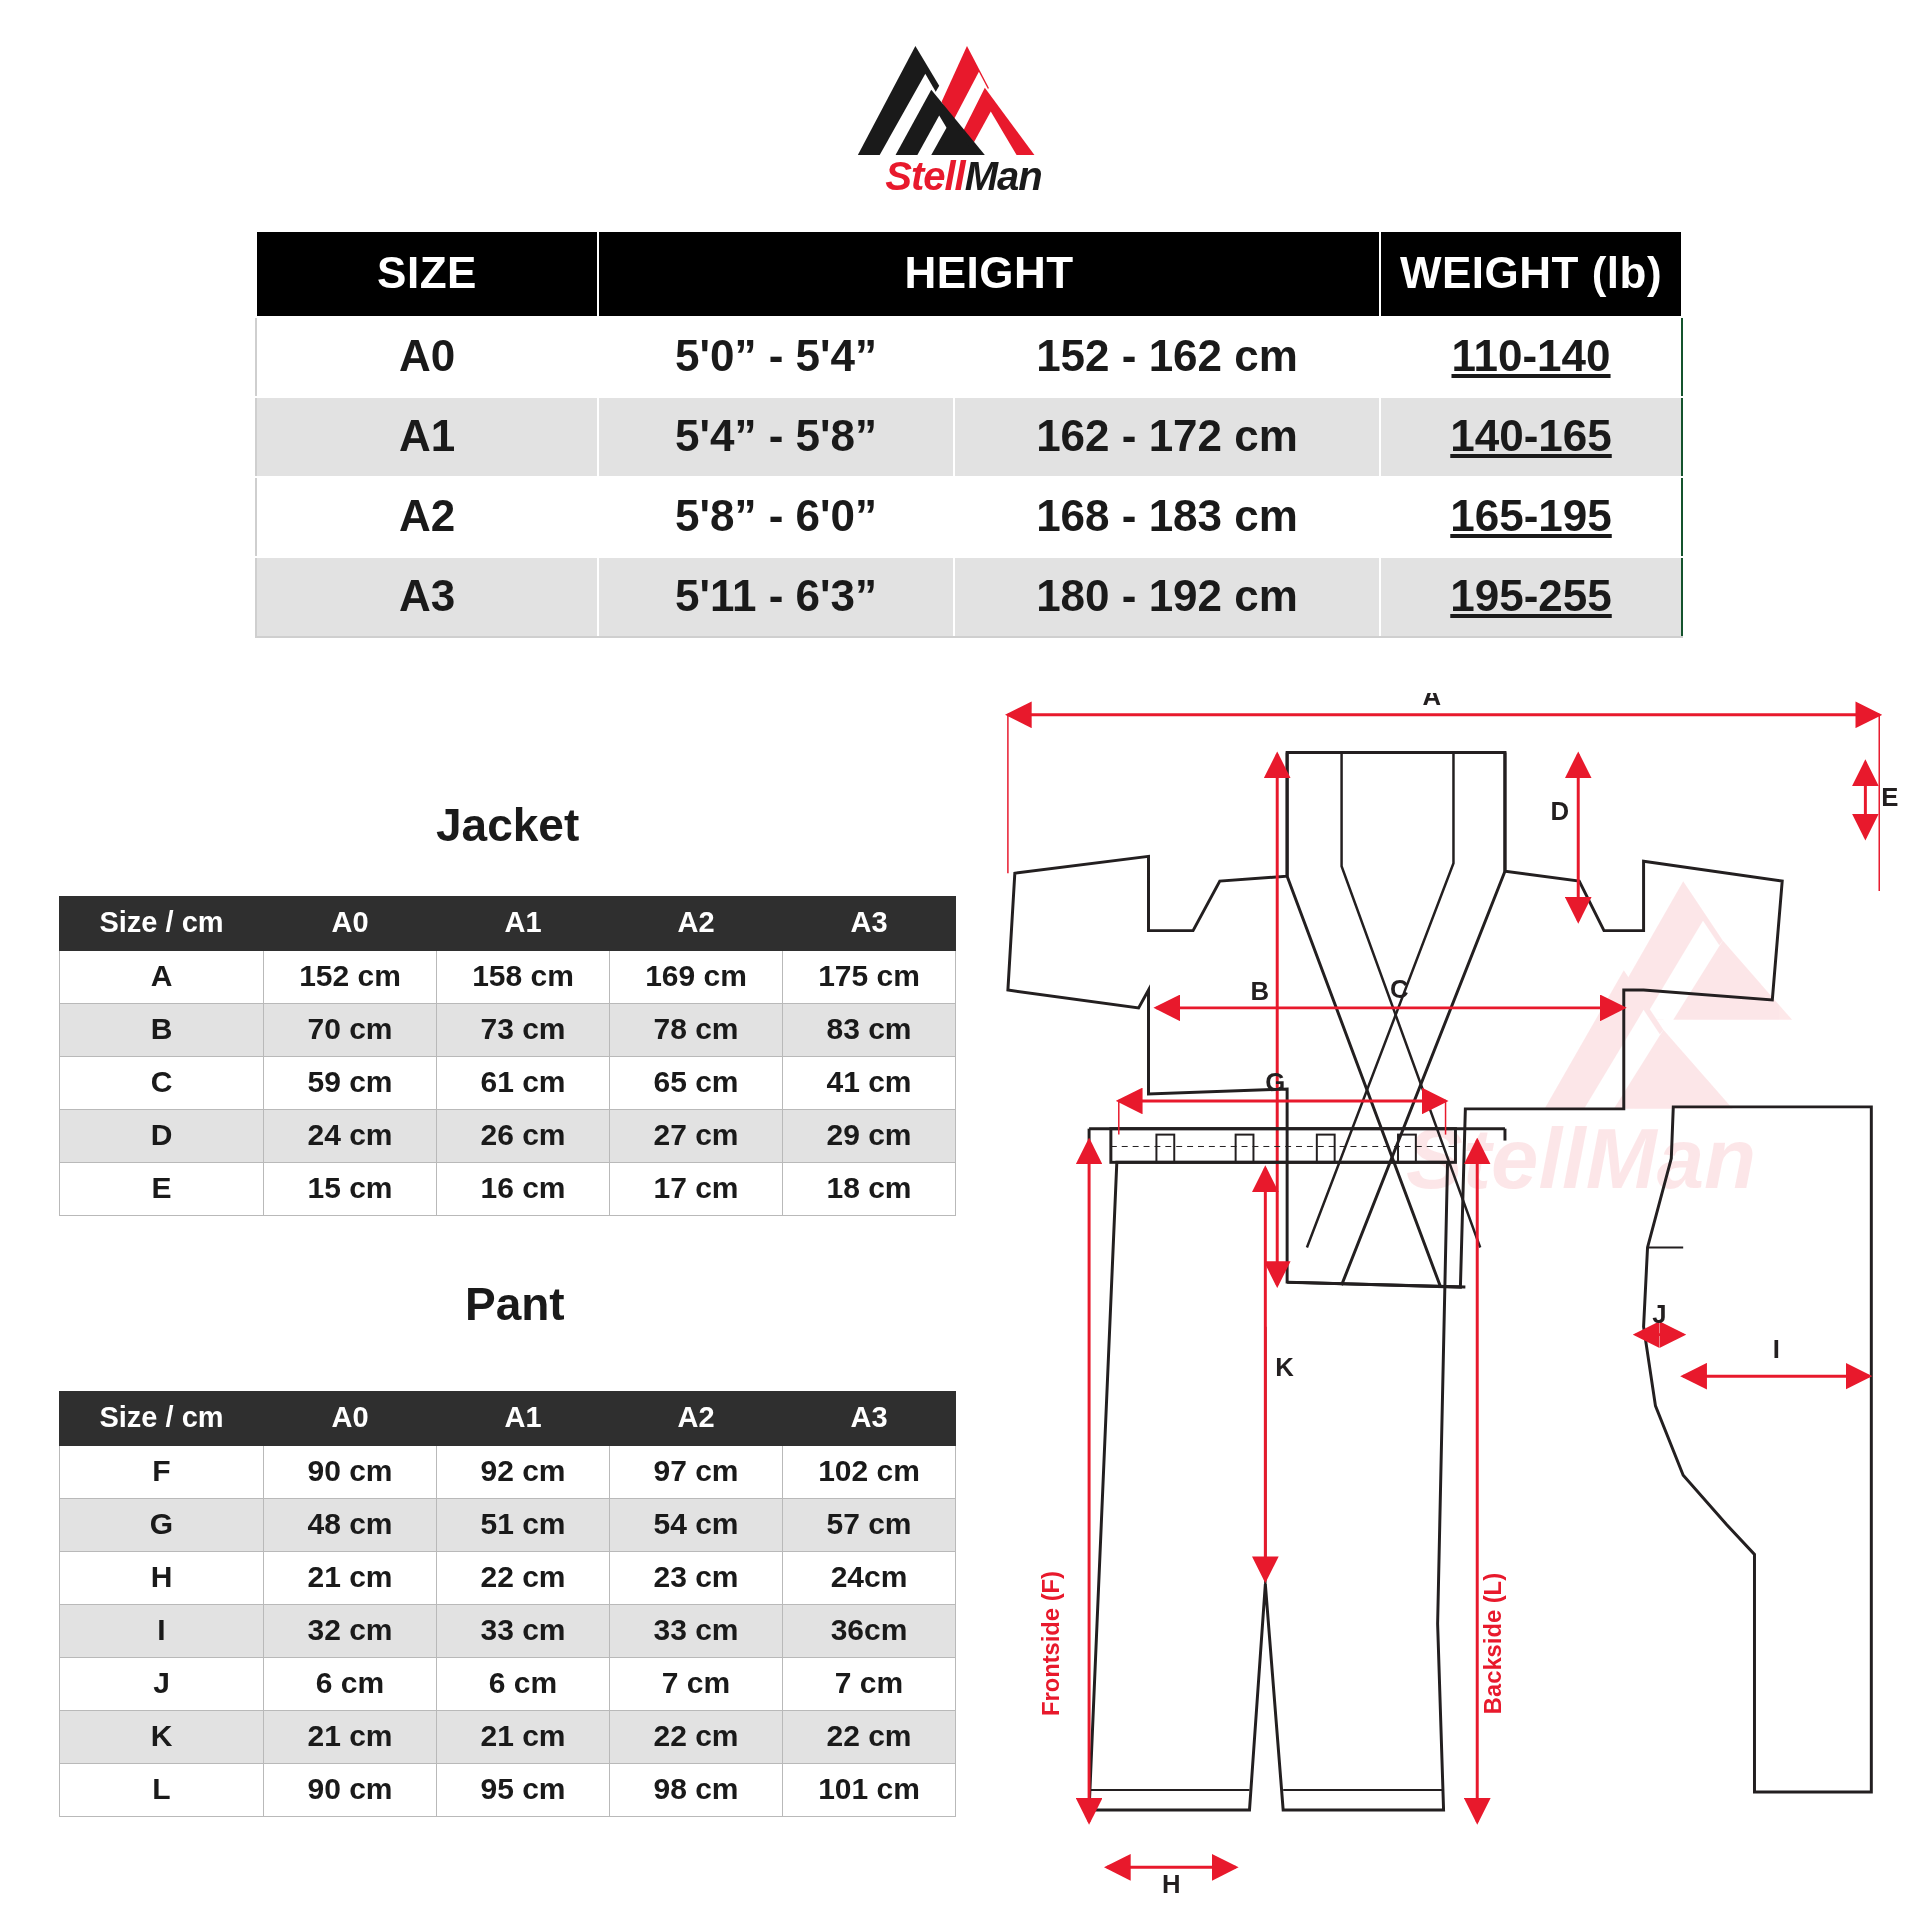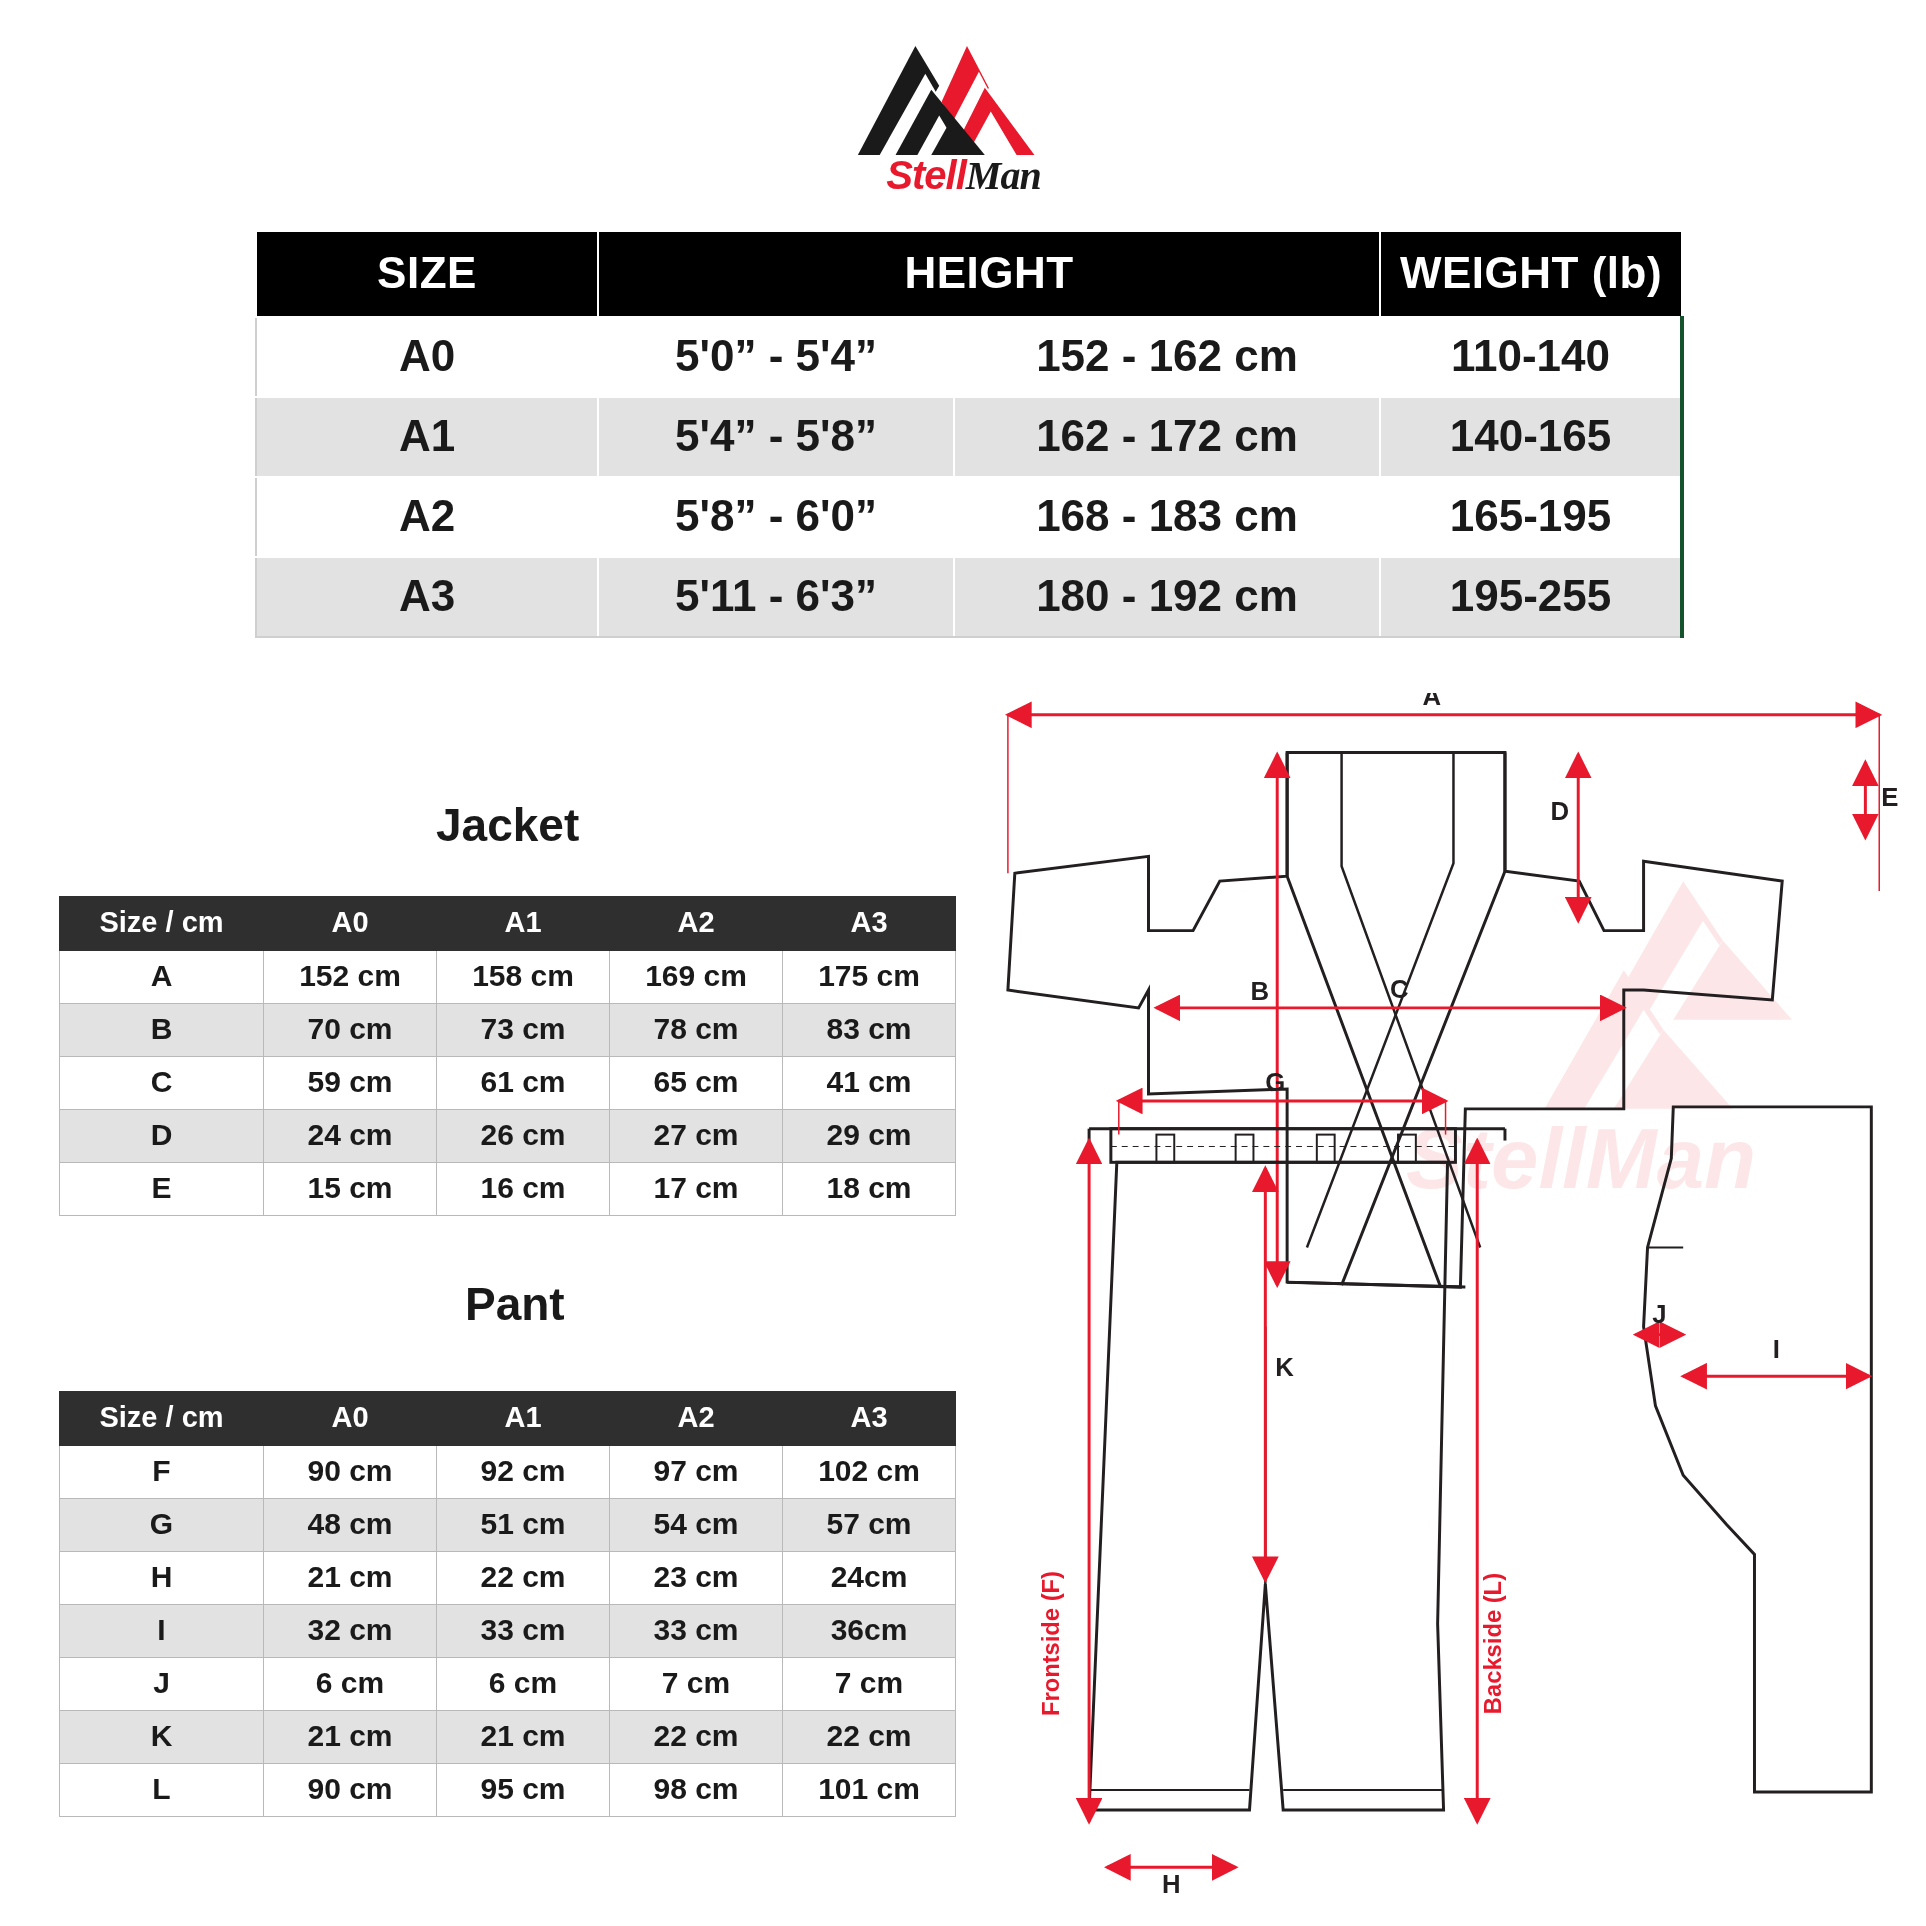--- a/index.html
+++ b/index.html
@@ -39,21 +39,21 @@
     bottom: 2px;
     left: 0;
     width: 248px;
     text-align: center;
     font-size: 40px;
     font-weight: bold;
     font-style: italic;
     letter-spacing: -1px;
   }
   .logo-text .red { color: #e8192c; }
-  .logo-text .blk { color: #1a1a1a; font-family: Liberation Serif, serif; }
+  .logo-text .blk { color: #1a1a1a; }
 
   .main-title {
     font-size: 73px;
     font-weight: bold;
     letter-spacing: 1px;
     color: #1a1a1a;
     font-family: "Liberation Sans", sans-serif;
   }
 
   
@@ -82,21 +82,21 @@
     padding: 13px 0 15px;
     color: #1a1a1a;
   }
   .size-table tbody tr.odd td { background: #ffffff; }
   .size-table tbody tr.even td { background: #e2e2e2; }
   .size-table .col-size   { width: 342px; }
   .size-table .col-h1     { width: 356px; }
   .size-table .col-h2     { width: 426px; }
   .size-table .col-weight { width: 302px; }
   .size-table tbody tr td:first-child { border-left: 2px solid #cfcfcf; }
-  .size-table tbody tr td:last-child  { border-right: 4px solid #14532d; }
+  .size-table tbody tr td:last-child  { border-right: 2px solid #14532d; text-decoration: underline; }
   .size-table tbody tr:last-child td  { border-bottom: 2px solid #cfcfcf; }
 
   
   .section-title {
     position: absolute;
     font-size: 46px;
     font-weight: bold;
     color: #1a1a1a;
   }
   #jacket-title { top: 782px; left: 436px; margin-top: 16px; }

